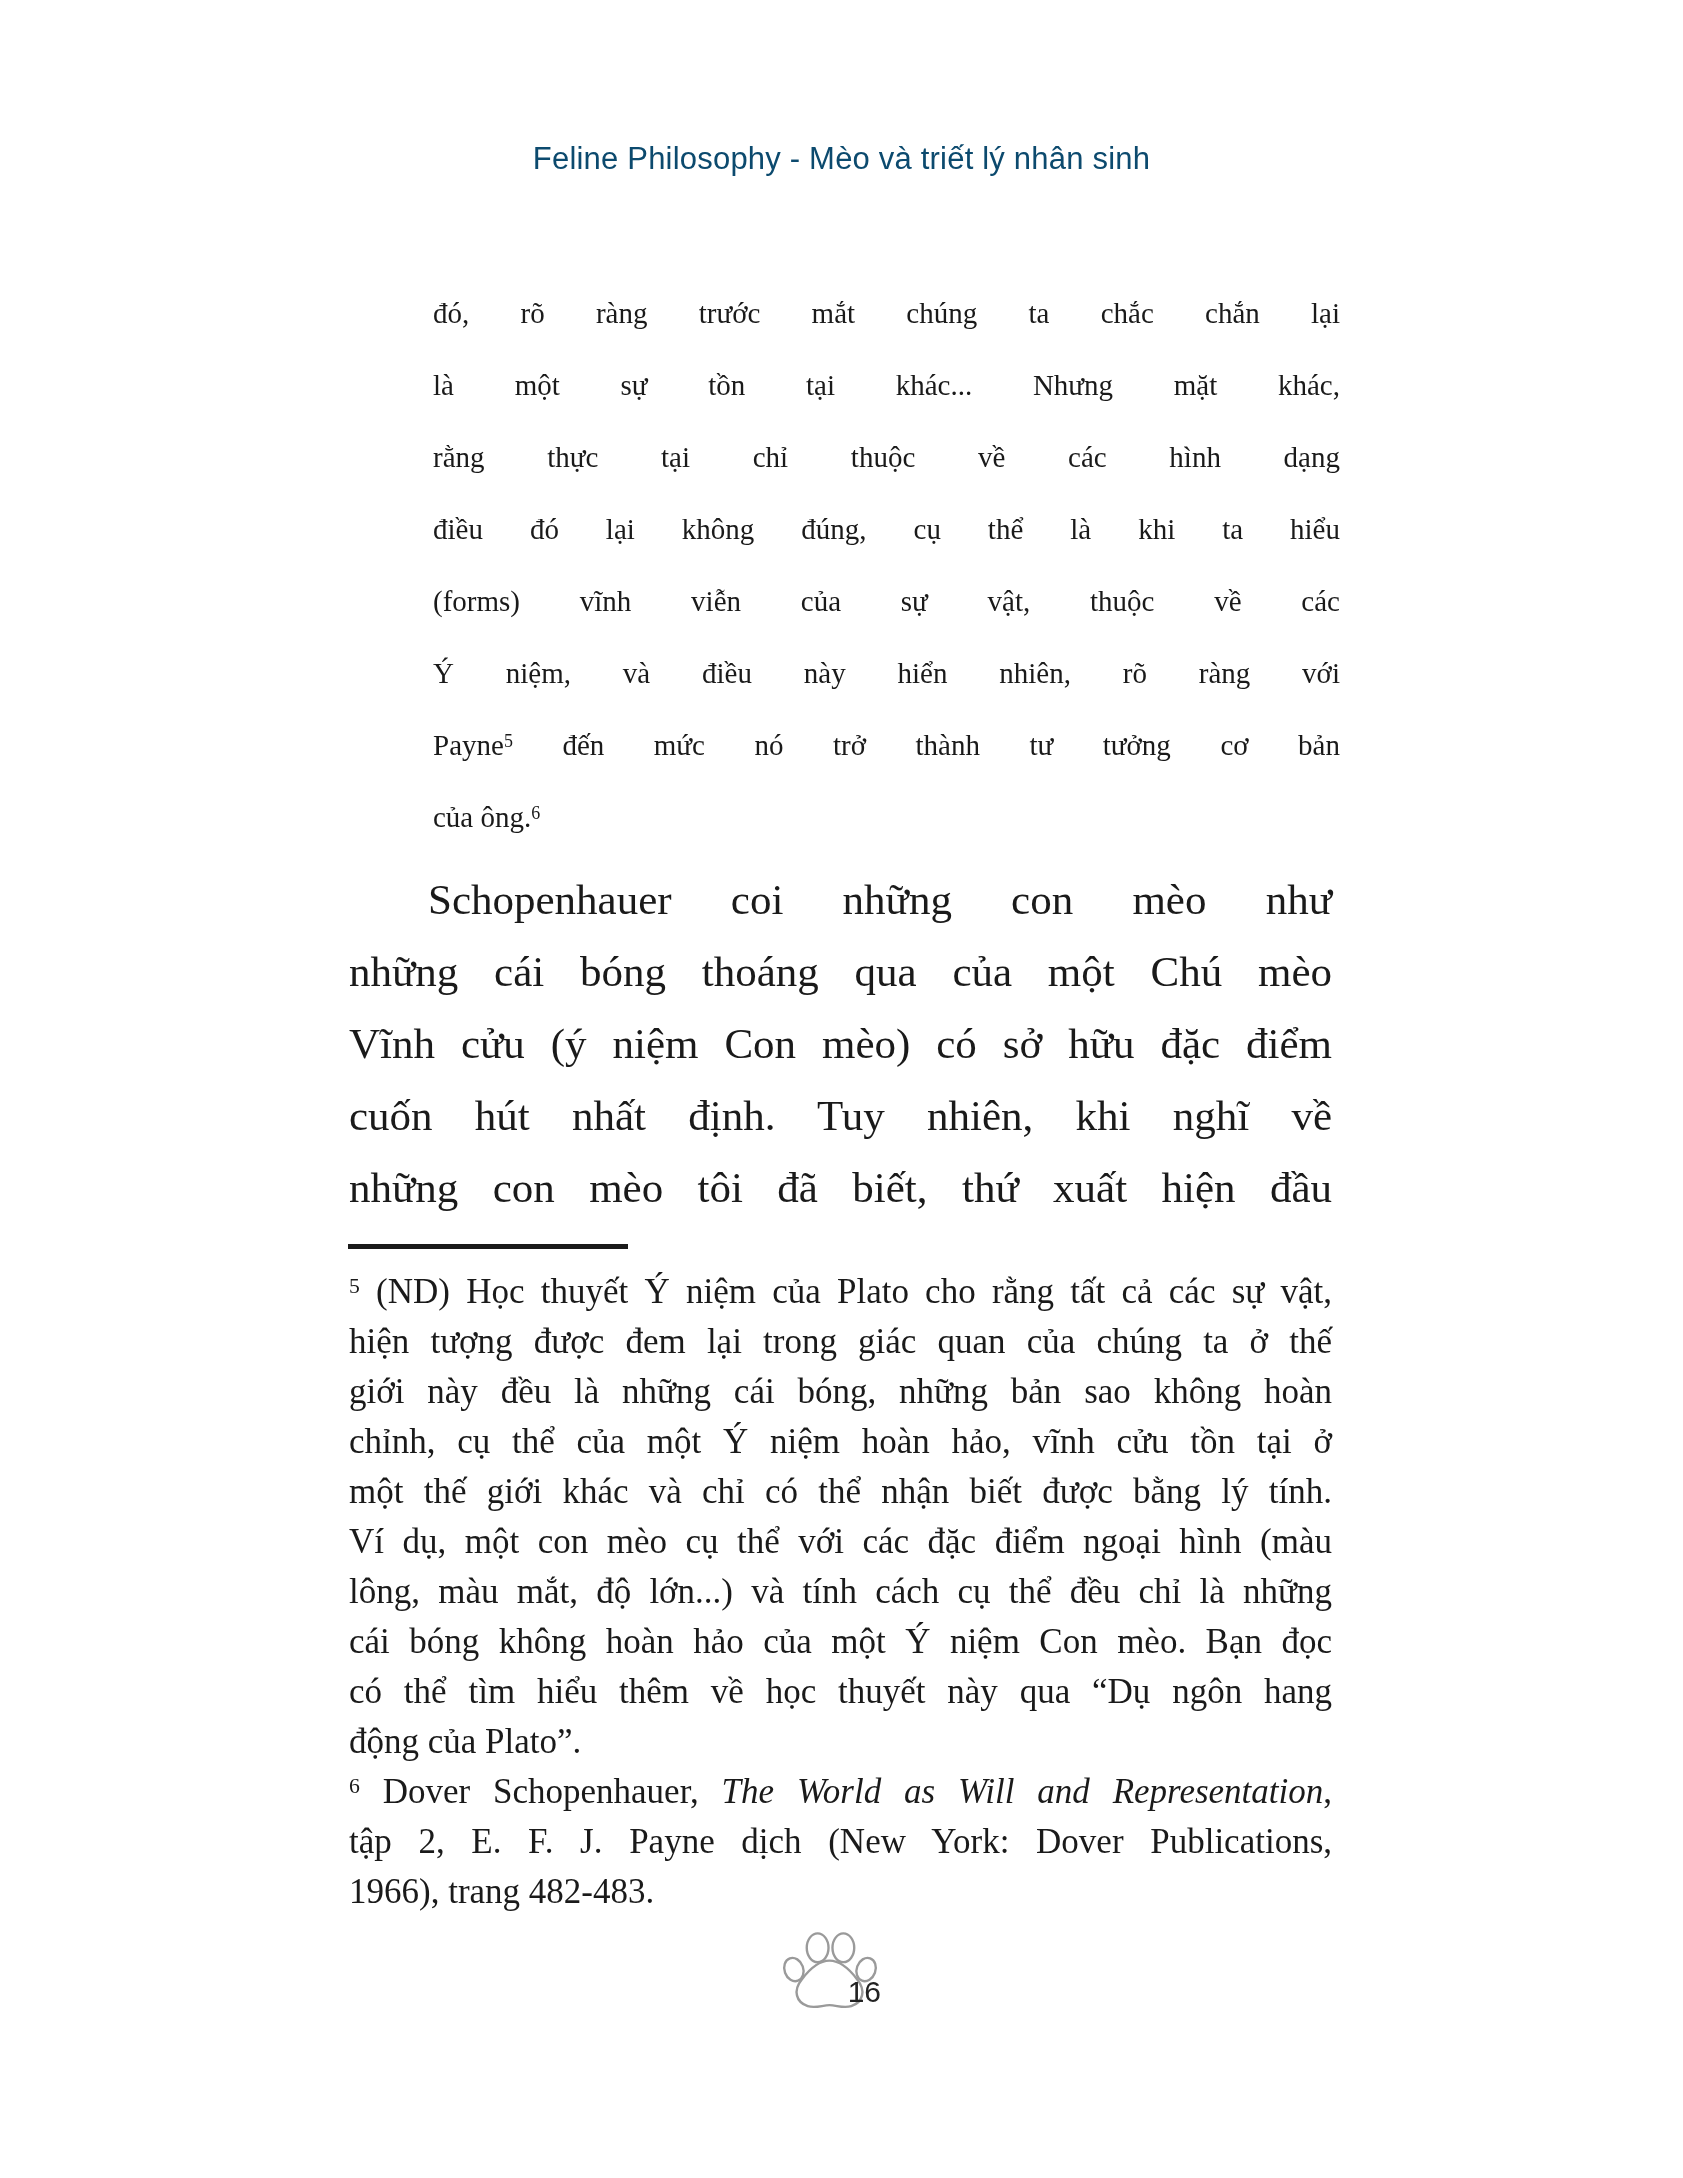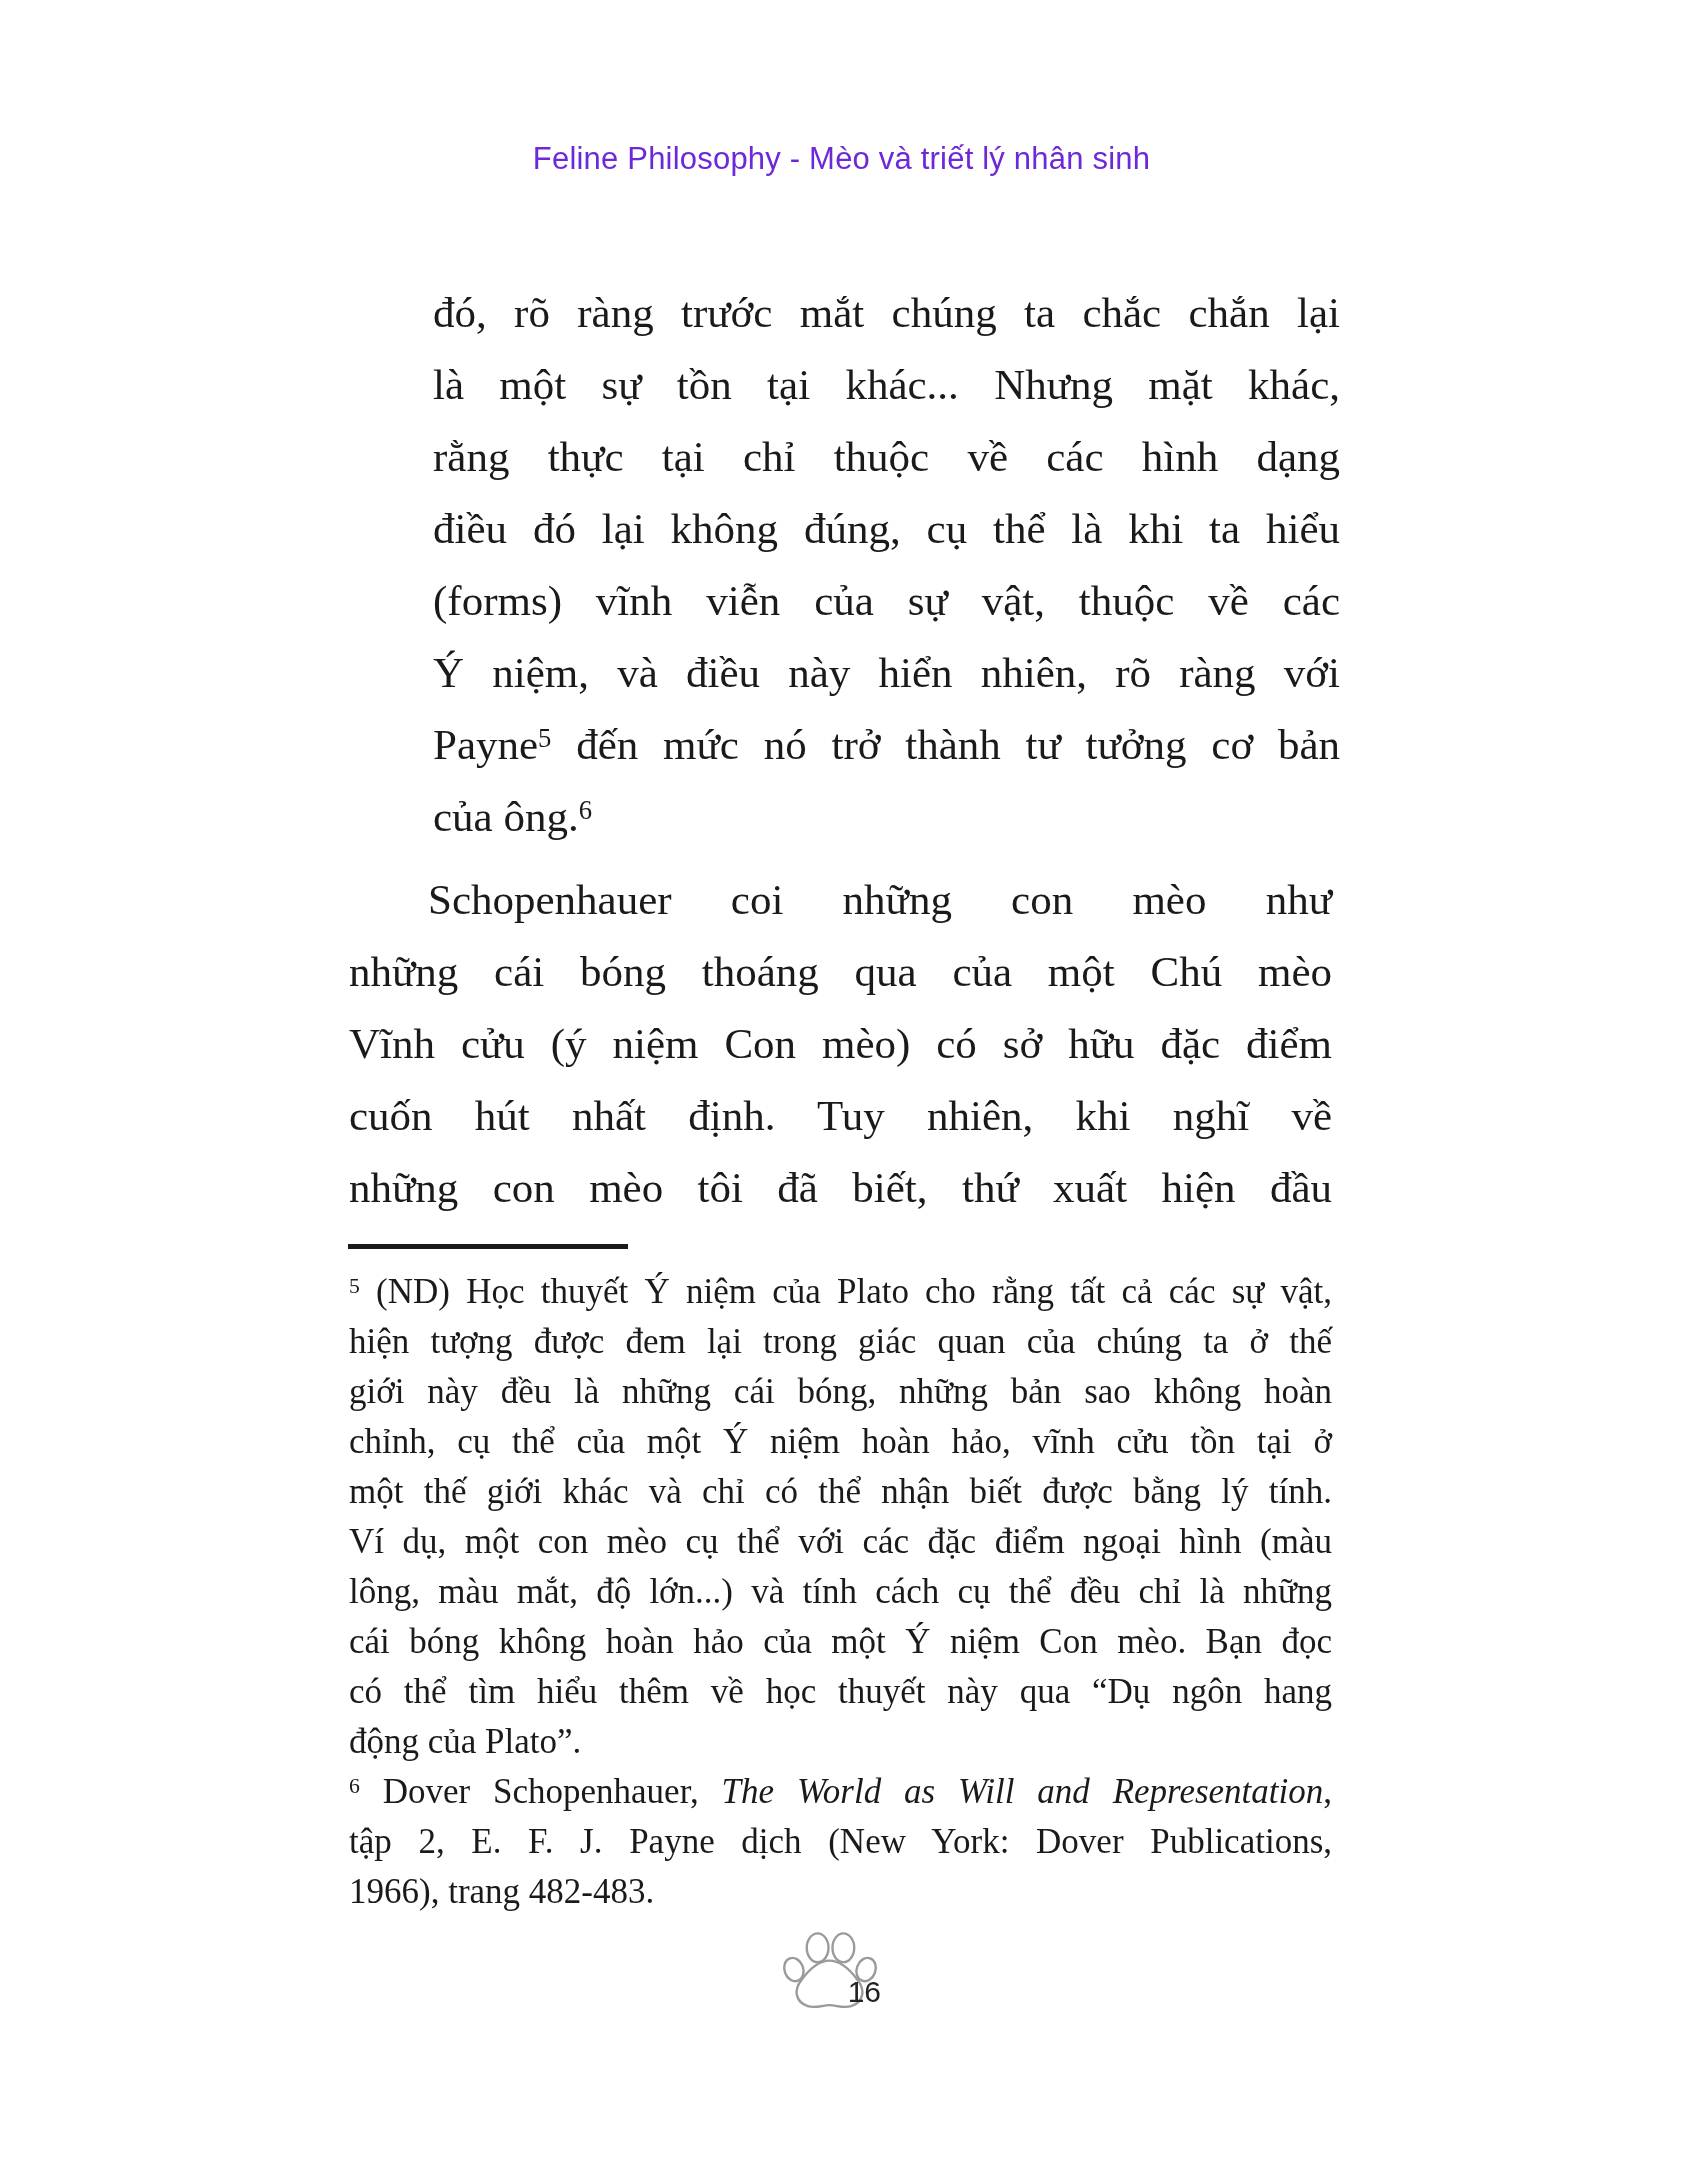--- a/index.html
+++ b/index.html
@@ -10,26 +10,26 @@
     font-family:"Liberation Serif","DejaVu Serif",serif;
     color:#1a1a1a;
     overflow:hidden;
   }
   .header {
     position:absolute; top:141px; left:0; width:1683px;
     text-align:center;
     font-family:"Liberation Sans","DejaVu Sans",sans-serif;
     font-weight:300;
     font-size:31px;
-    color:#6d28d9;
+    color:#0c4a6e;
     letter-spacing:0.2px;
   }
   .quote {
     position:absolute; top:277px; left:433px; width:907px;
-    font-size:43px; line-height:72px;
+    font-size:29px; line-height:72px;
   }
   .para {
     position:absolute; top:864px; left:349px; width:983px;
     font-size:43px; line-height:72px;
   }
   .line { text-align:justify; text-align-last:justify; }
   .line.last { text-align-last:left; }
   .line.indent { text-indent:79px; }
   .sup {
     font-size:62%;

